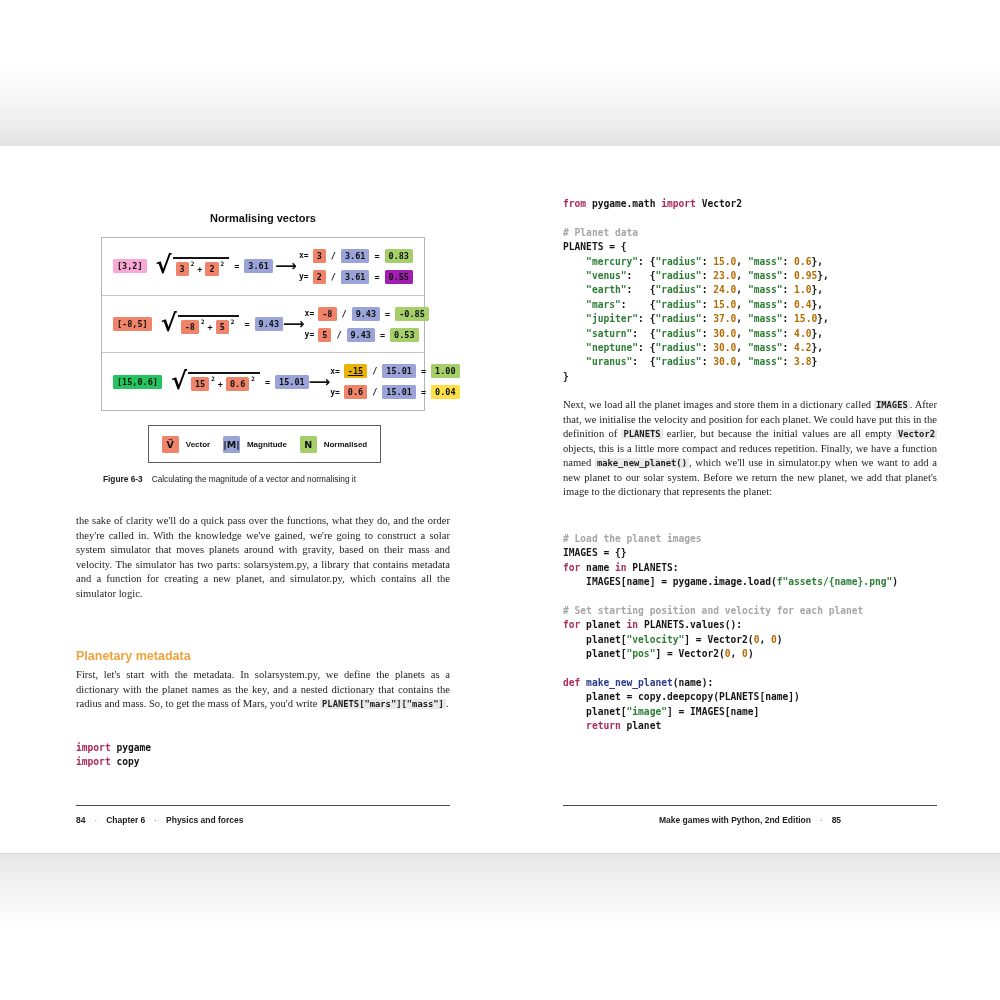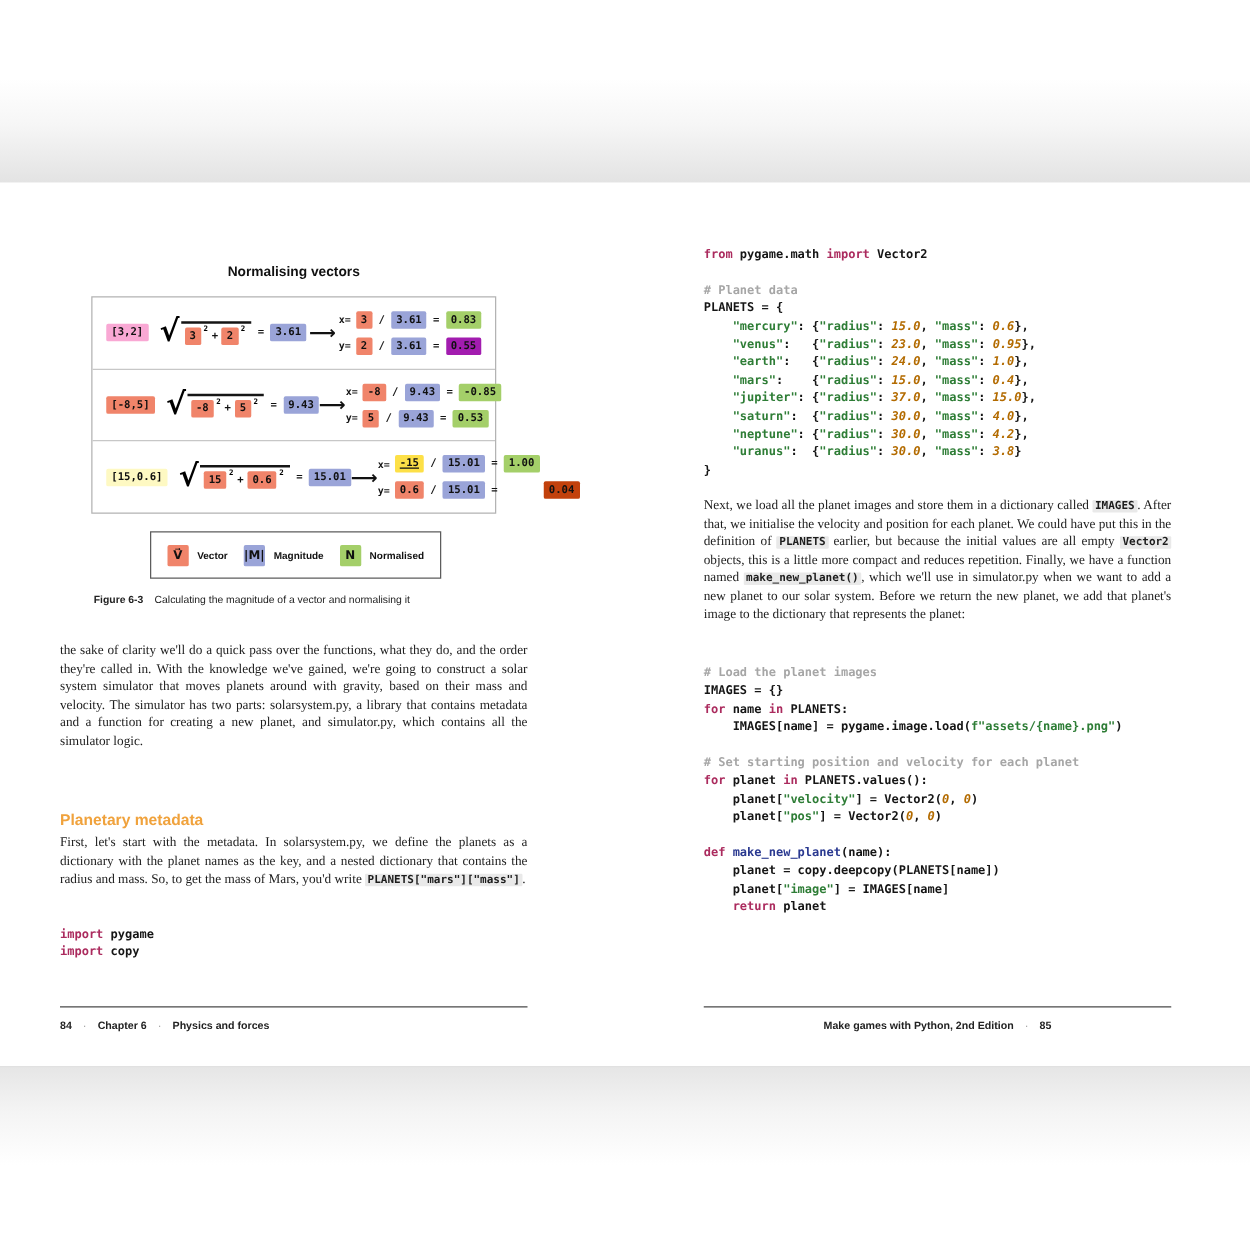--- a/index.html
+++ b/index.html
@@ -8,21 +8,21 @@
   
   .gap-top{position:absolute;left:0;top:63px;width:1000px;height:83px;
     background:linear-gradient(180deg,#ffffff 0%,#f6f6f6 45%,#e3e3e3 100%);
     border-bottom:1px solid #d7d7d7;}
   .gap-bottom{position:absolute;left:0;top:853px;width:1000px;height:78px;
     background:linear-gradient(180deg,#e6e6e6 0%,#f4f4f4 45%,#ffffff 100%);
     border-top:1px solid #d7d7d7;}
   .book-page{position:absolute;left:0;top:146px;width:1000px;height:707px;background:#ffffff;}
 
   .col{position:absolute;top:0;height:100%;width:374px;}
-  .col-left{left:48px;}
+  .col-left{left:76px;}
   .col-right{left:563px;}
 
   
   .fig-title{position:absolute;top:66px;left:25px;width:324px;text-align:center;
     font:700 11px "Liberation Sans",sans-serif;color:#111;}
   .fig-box{position:absolute;top:91px;left:25px;width:324px;height:174px;
     border:1px solid #b3b3b3;background:#fff;display:flex;flex-direction:column;box-sizing:border-box;}
   .fig-row{flex:1;display:flex;align-items:center;padding:0 11px;border-bottom:1px solid #c7c7c7;}
   .fig-row:last-child{border-bottom:0;}
   .fig-expr{display:flex;align-items:center;gap:4px;}
@@ -59,21 +59,21 @@
 
   .sect-heading{position:absolute;top:503px;left:0;margin:0;
     font:700 12.5px "Liberation Sans",sans-serif;color:var(--heading-accent,#f0a23c);}
 
   
   .code{position:absolute;left:0;font-family:"DejaVu Sans Mono",monospace;font-weight:700;
     font-size:9.6px;line-height:14.4px;white-space:pre;color:#151515;}
   #codeA{top:595px;} #codeB{top:51px;} #codeC{top:386px;}
   .tok-kw{color:var(--code-keyword,#ab2b5e);}
   .tok-str{color:var(--code-string,#2e7d36);}
-  .tok-num{color:var(--code-number,#b36b00);font-style:italic;}
+  .tok-num{color:var(--code-number,#b36b00);}
   .tok-com{color:var(--code-comment,#a6a6a6);}
   .tok-fn{color:var(--code-function,#2a3990);}
 
   
   .foot-rule{position:absolute;top:659px;left:0;width:374px;border-top:1.4px solid #4a4a4a;}
   .footer{position:absolute;top:669px;left:0;width:374px;display:flex;align-items:center;gap:9px;
     font:700 8.5px "Liberation Sans",sans-serif;color:#222;}
   .footer .sep{font-weight:400;color:#777;font-size:8px;}
   .footer-right{justify-content:center;}
 </style>
@@ -151,49 +151,49 @@
                 <span class="chip" style="background: rgb(240, 132, 106);">5</span>
                 <span class="op">/</span>
                 <span class="chip" style="background: rgb(154, 164, 216);">9.43</span>
                 <span class="op">=</span>
                 <span class="chip" style="background: rgb(164, 207, 105);">0.53</span>
               </div>
             </div>
           </div>
           <div class="fig-row">
             <div class="fig-expr">
-              <span class="chip" style="background: #fef9c3;">[15,0.6]</span>
+              <span class="chip" style="background: #22c55e;">[15,0.6]</span>
               <span class="sqrt">√</span>
               <span class="radicand">
                 <span class="chip" style="background: rgb(240, 132, 106);">15</span>
                 <sup class="exp">2</sup>
                 <span class="op">+</span>
                 <span class="chip" style="background: rgb(240, 132, 106);">0.6</span>
                 <sup class="exp">2</sup>
               </span>
               <span class="op">=</span>
               <span class="chip" style="background: rgb(154, 164, 216);">15.01</span>
             </div>
             <span class="arrow">⟶</span>
             <div class="fig-results">
               <div class="res-line">
                 <span class="res-label">x=</span>
-                <span class="chip" style="background: #fde047; text-decoration: underline;">-15</span>
+                <span class="chip" style="background: #eab308; text-decoration: underline;">-15</span>
                 <span class="op">/</span>
                 <span class="chip" style="background: rgb(154, 164, 216);">15.01</span>
                 <span class="op">=</span>
                 <span class="chip" style="background: rgb(164, 207, 105);">1.00</span>
               </div>
               <div class="res-line">
                 <span class="res-label">y=</span>
                 <span class="chip" style="background: rgb(240, 132, 106);">0.6</span>
                 <span class="op">/</span>
                 <span class="chip" style="background: rgb(154, 164, 216);">15.01</span>
                 <span class="op">=</span>
-                <span class="chip" style="background: #c2410c; margin-left: 32px;">0.04</span>
+                <span class="chip" style="background: #fde047;">0.04</span>
               </div>
             </div>
           </div>
         </div>
       <div class="legend-box" id="fig-legend">
           <div class="legend-item">
             <span class="legend-sym" style="background: rgb(240, 132, 106);">V⃗</span>
             <span class="legend-label">Vector</span>
           </div>
           <div class="legend-item">

